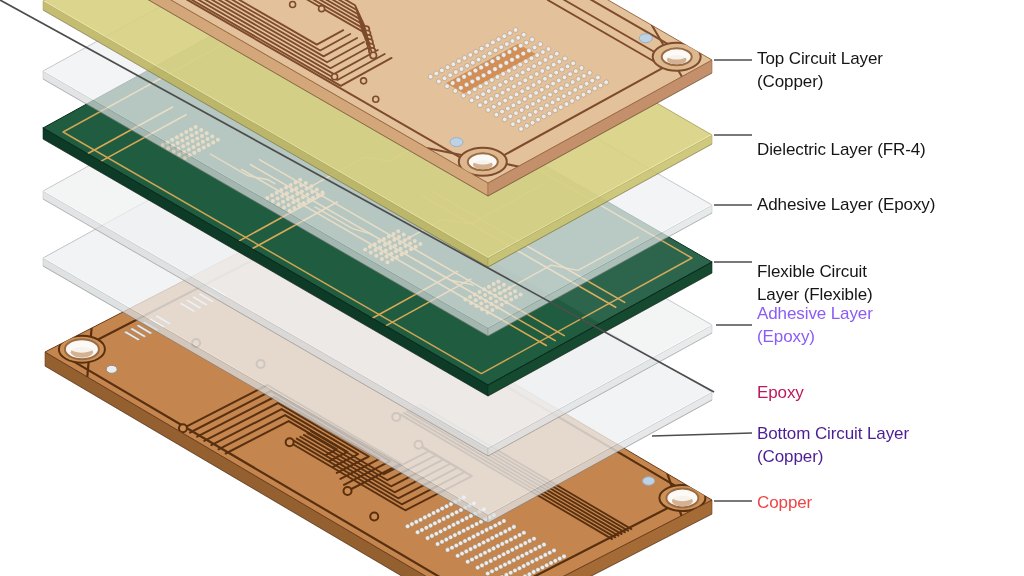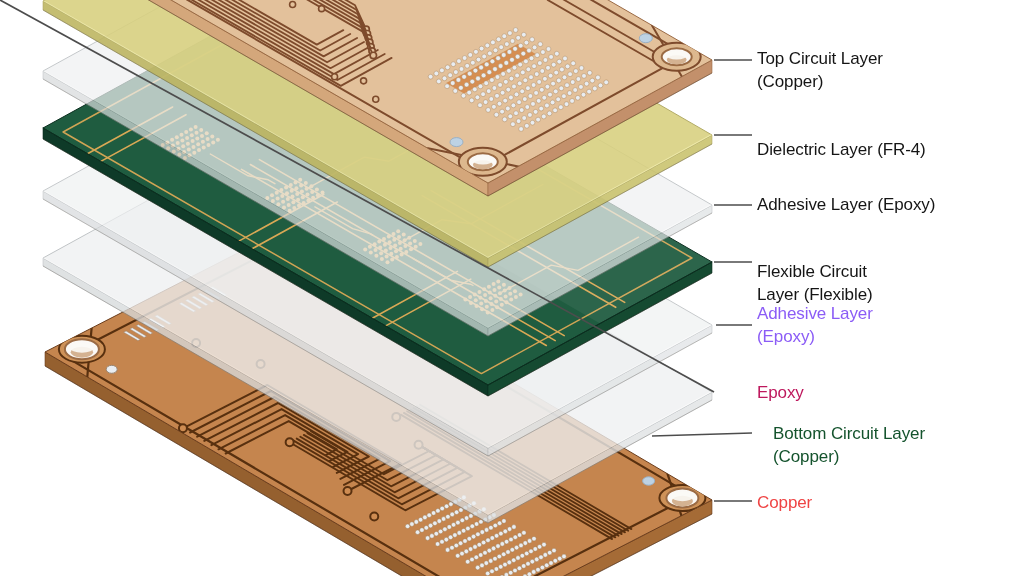--- a/index.html
+++ b/index.html
@@ -753,21 +753,21 @@
       <span>Layer (Flexible)</span>
     </div>
     <div class="label" style="top: 292px; color: #8b5cf6; margin-top: 10px;">
       <span>Adhesive Layer</span>
       <span>(Epoxy)</span>
     </div>
     <div class="label" style="top: 381px; color: #be185d;">
       <span>Epoxy</span>
       <span></span>
     </div>
-    <div class="label" style="top: 422px; color: #14532d; margin-left: 16px;">
+    <div class="label" style="top: 422px; color: #4c1d95;">
       <span>Bottom Circuit Layer</span>
       <span>(Copper)</span>
     </div>
     <div class="label" style="top: 491px; color: #ef4444;">
       <span>Copper</span>
       <span></span>
     </div>
   </div>
 </div>
 

